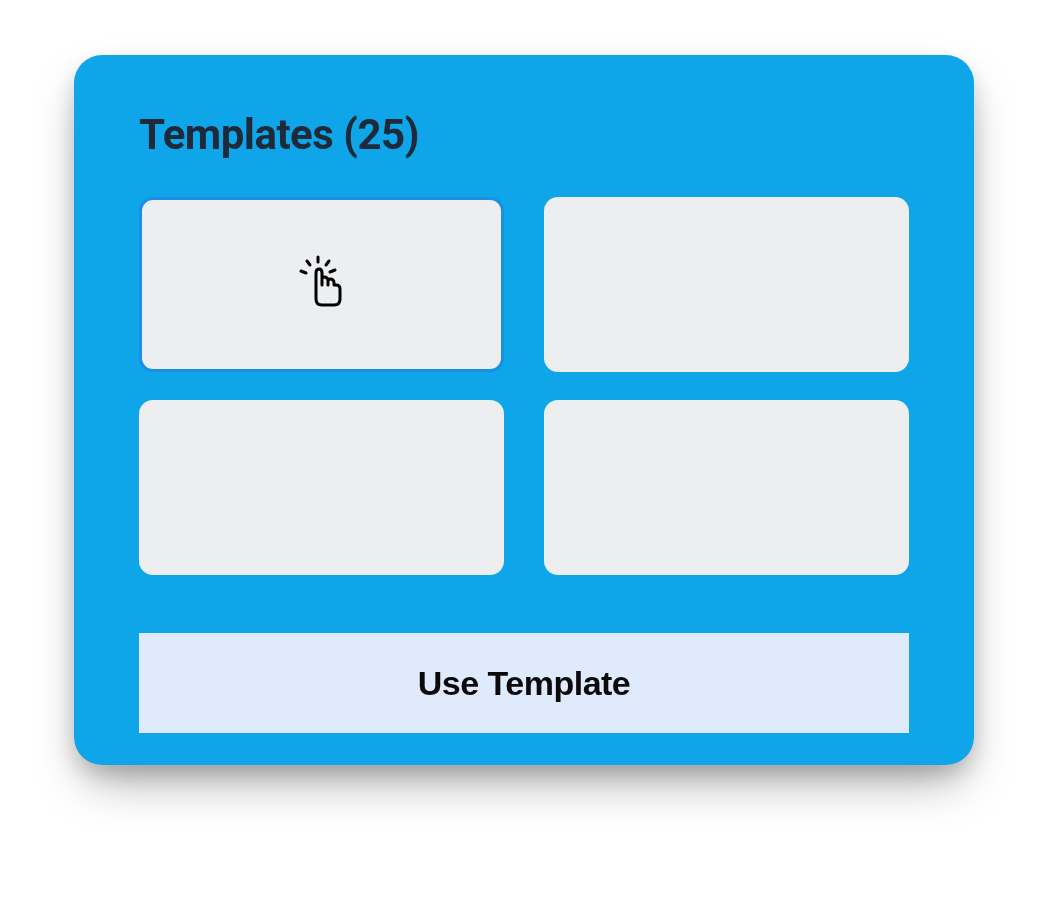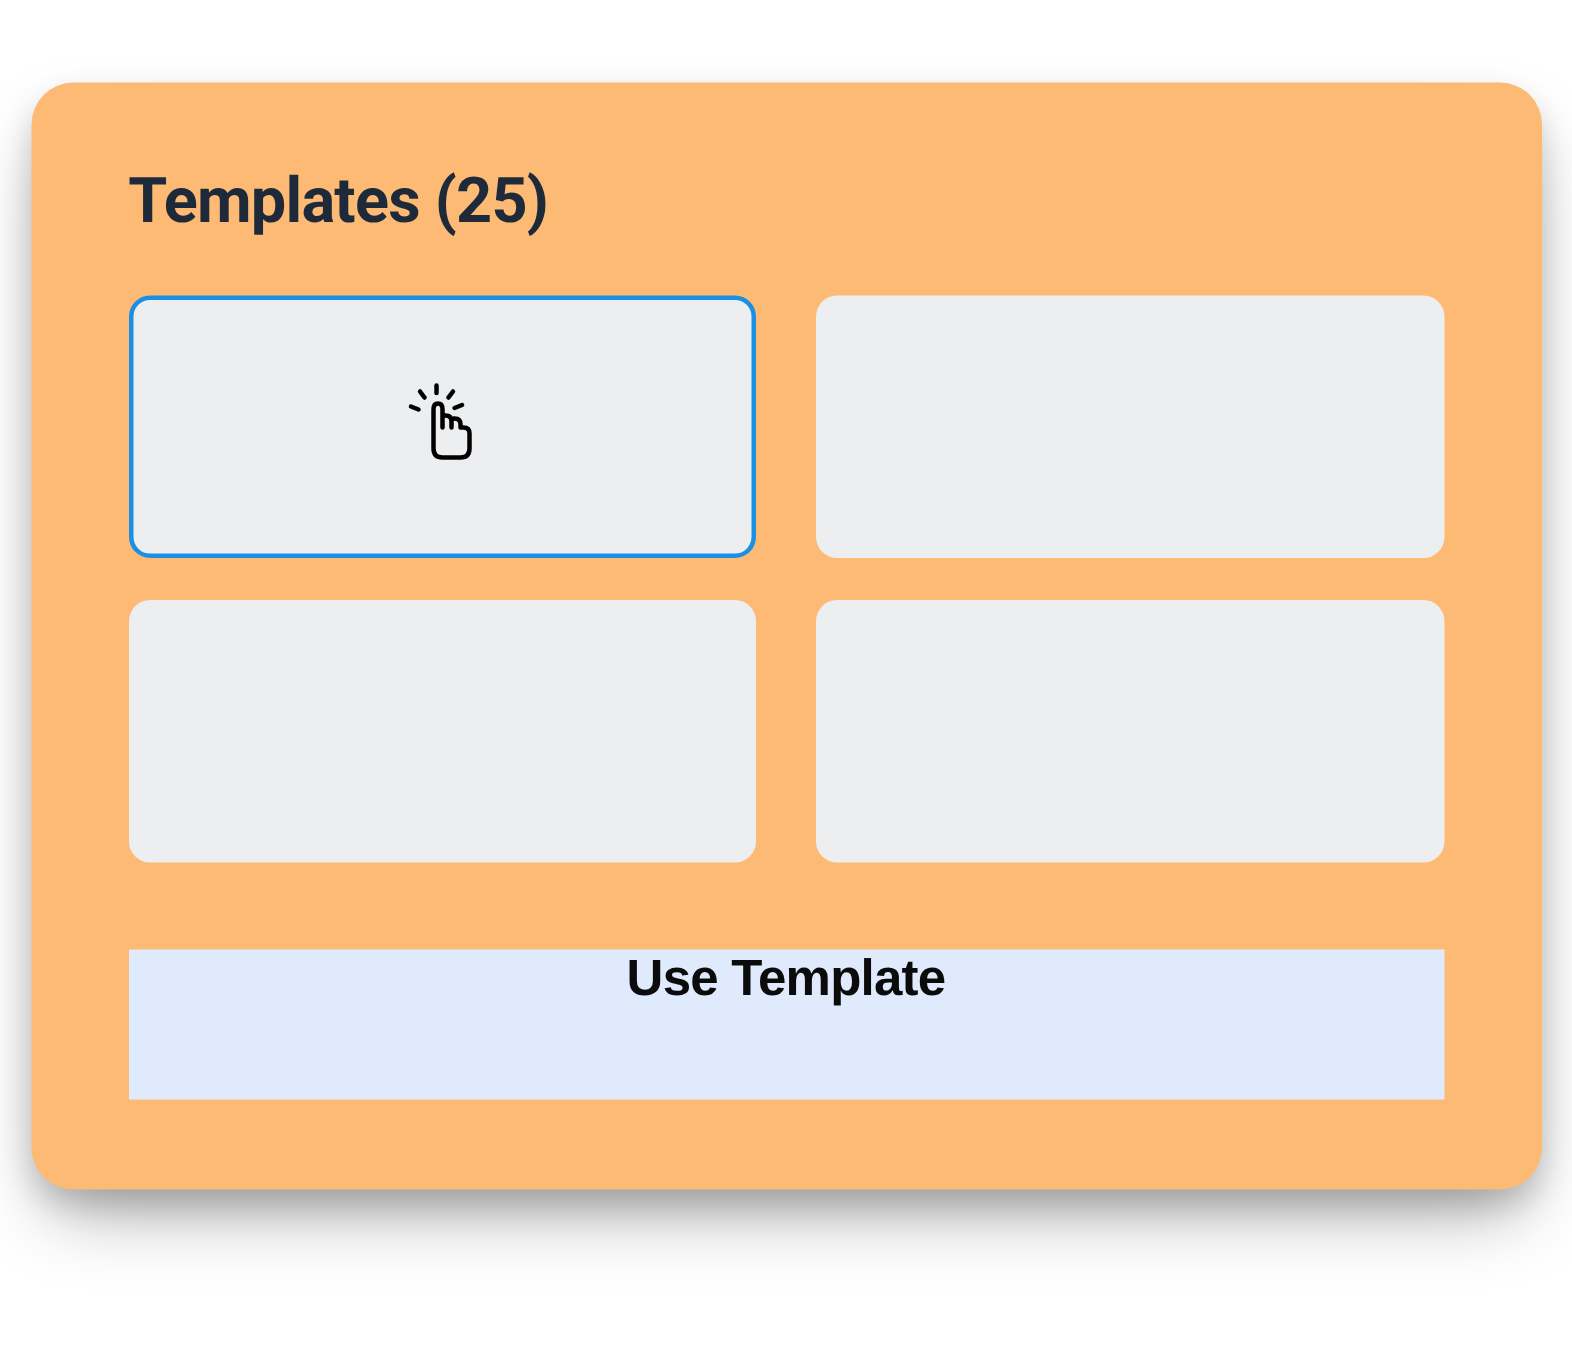--- a/index.html
+++ b/index.html
@@ -11,25 +11,25 @@
       font-family: -apple-system, BlinkMacSystemFont, 'Segoe UI', Roboto, Helvetica, Arial, sans-serif;
       background: #ffffff;
       width: 1048px;
       height: 900px;
       display: flex;
       align-items: flex-start;
       justify-content: center;
       padding-top: 55px;
     }
     .card {
-      width: 1007px;
-      background: #fdba74;
+      width: 900px;
+      background: #0ea5e9;
       border-radius: 28px;
       box-shadow: 0 25px 50px -12px rgba(0, 0, 0, 0.35), 0 10px 20px rgba(0,0,0,0.15);
-      padding: 55px 65px 60px 65px;
+      padding: 55px 65px 32px 65px;
     }
     .title {
       font-size: 42px;
       font-weight: 700;
       color: #1e2a3a;
       margin-bottom: 38px;
       letter-spacing: -0.5px;
     }
     .grid {
       display: grid;
@@ -52,21 +52,21 @@
     .action-button {
       width: 100%;
       height: 100px;
       background: #dfeafd;
       border: none;
       font-size: 34px;
       font-weight: 700;
       color: #0b0b0b;
       cursor: pointer;
       display: flex;
-      align-items: flex-start;
+      align-items: center;
       justify-content: center;
       letter-spacing: -0.5px;
     }
     .pointer-icon {
       width: 64px;
       height: 64px;
     }
   </style>
 </head>
 <body>

